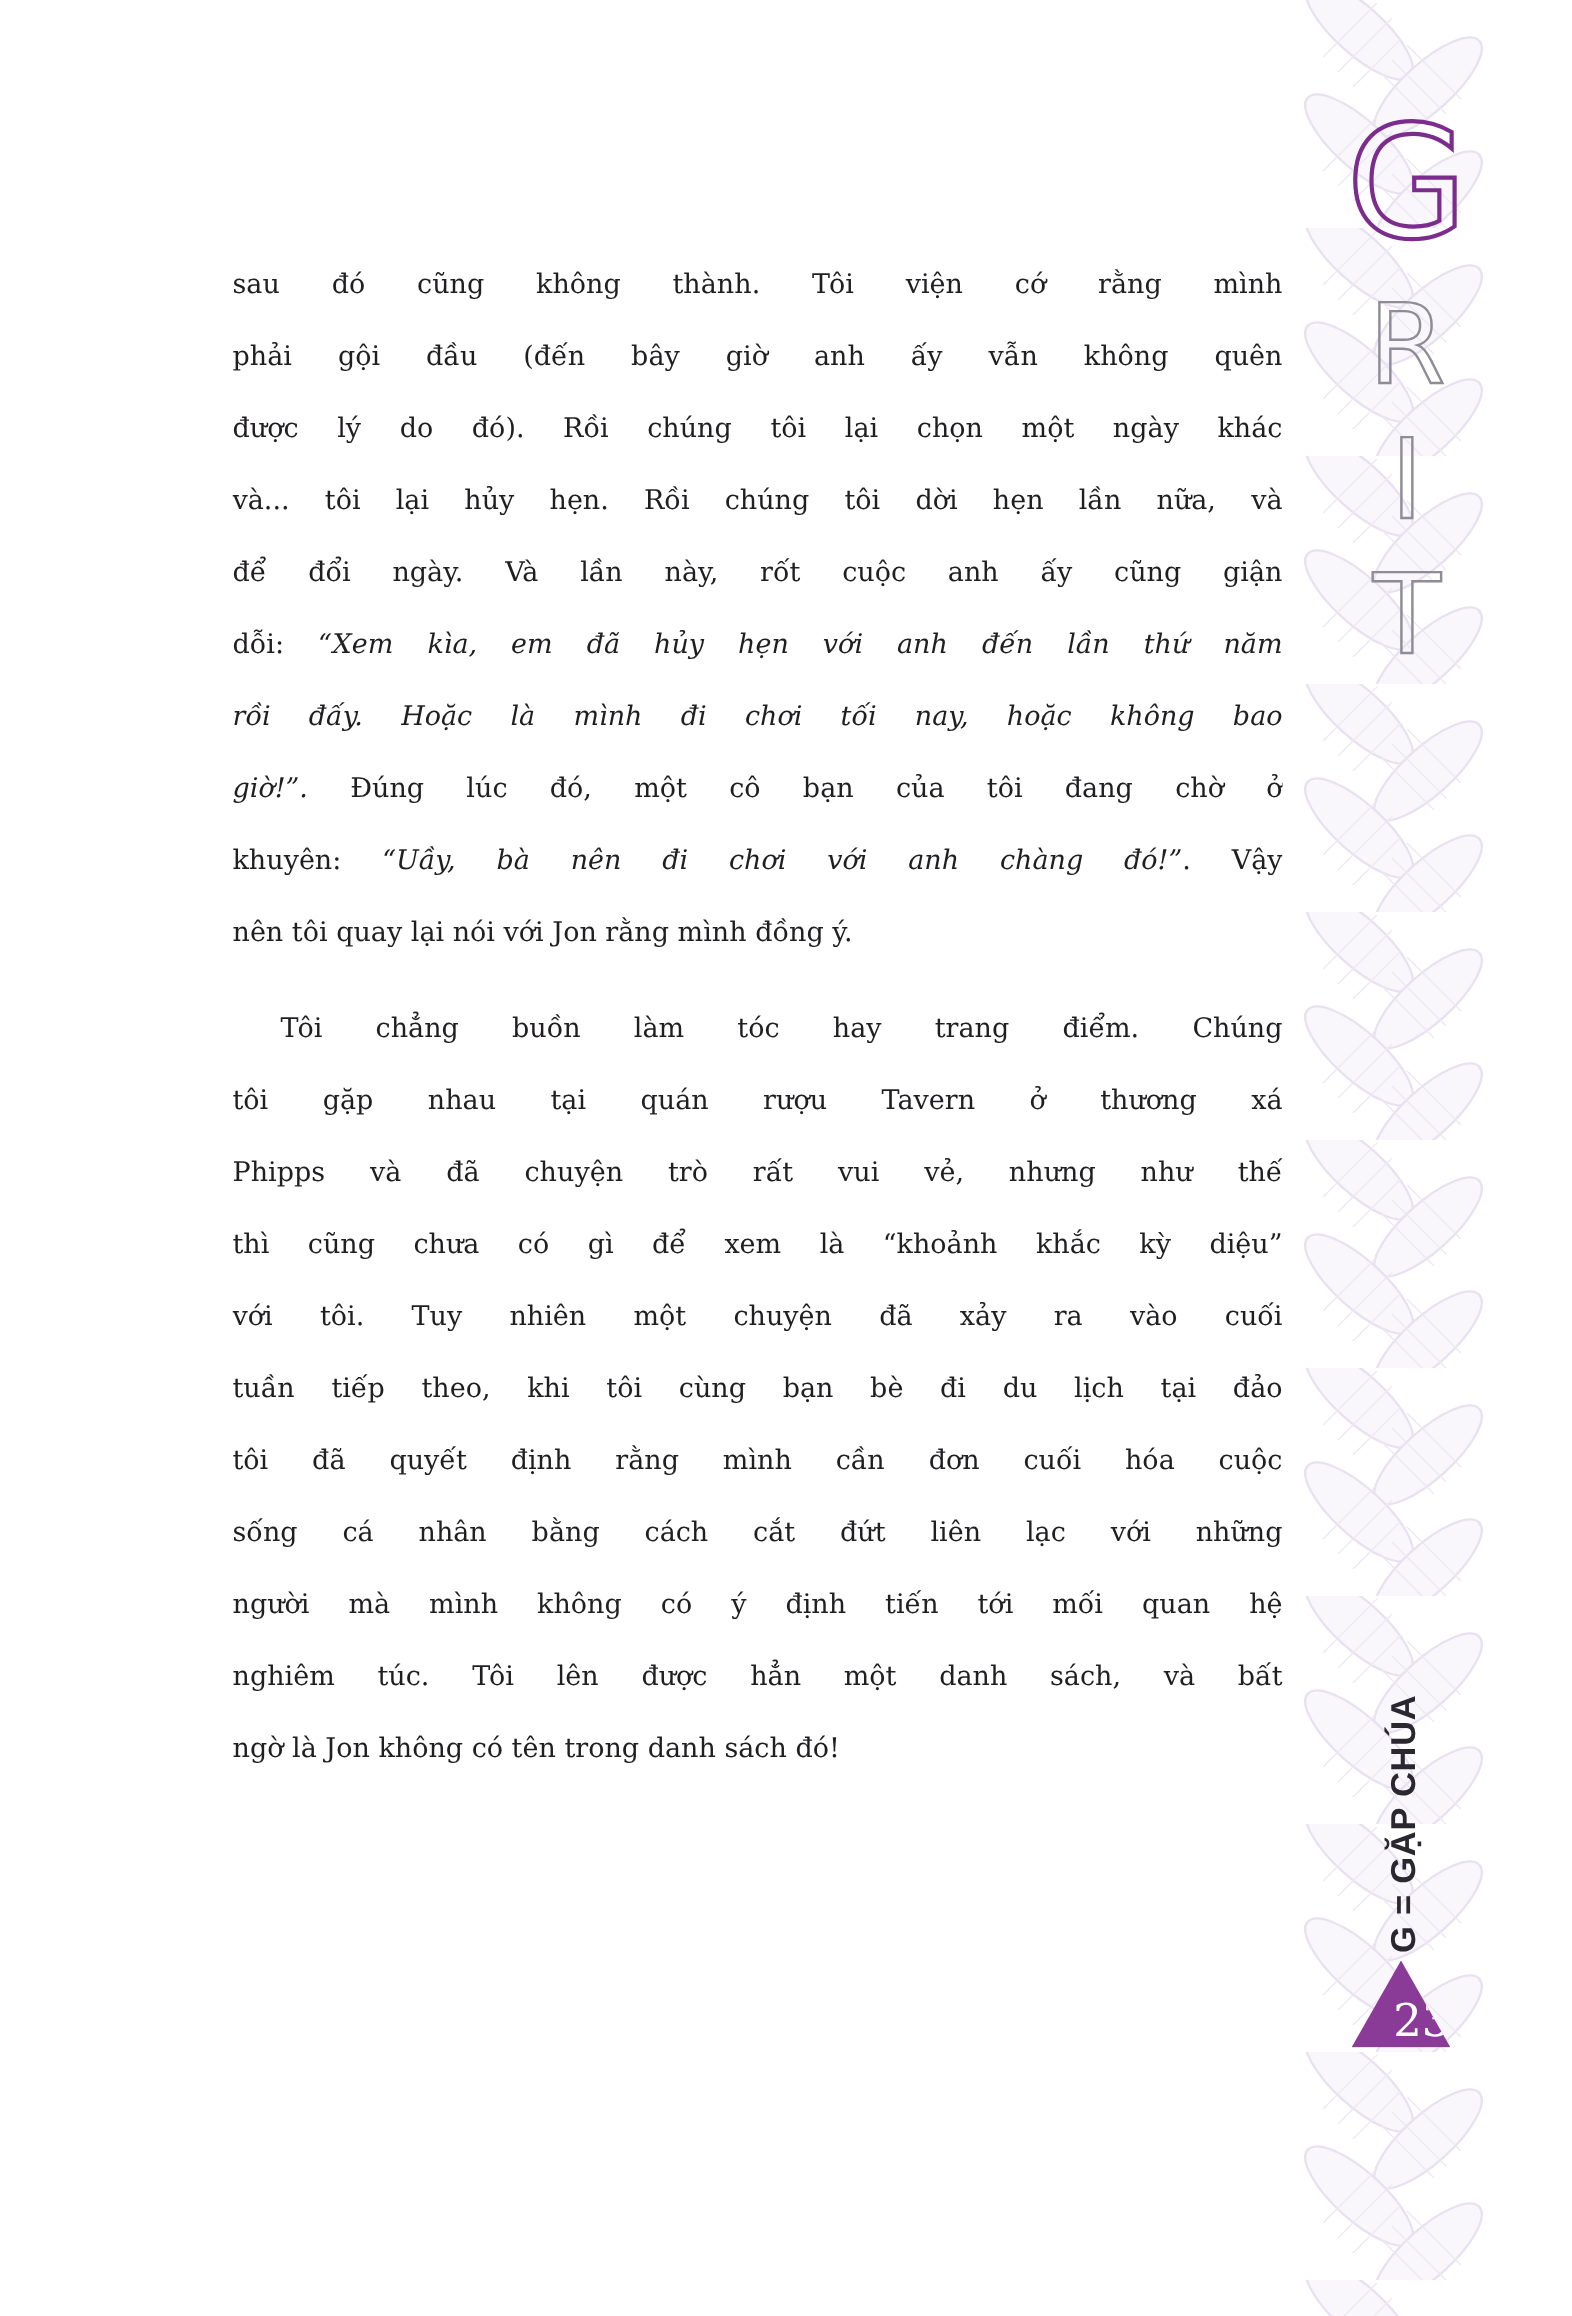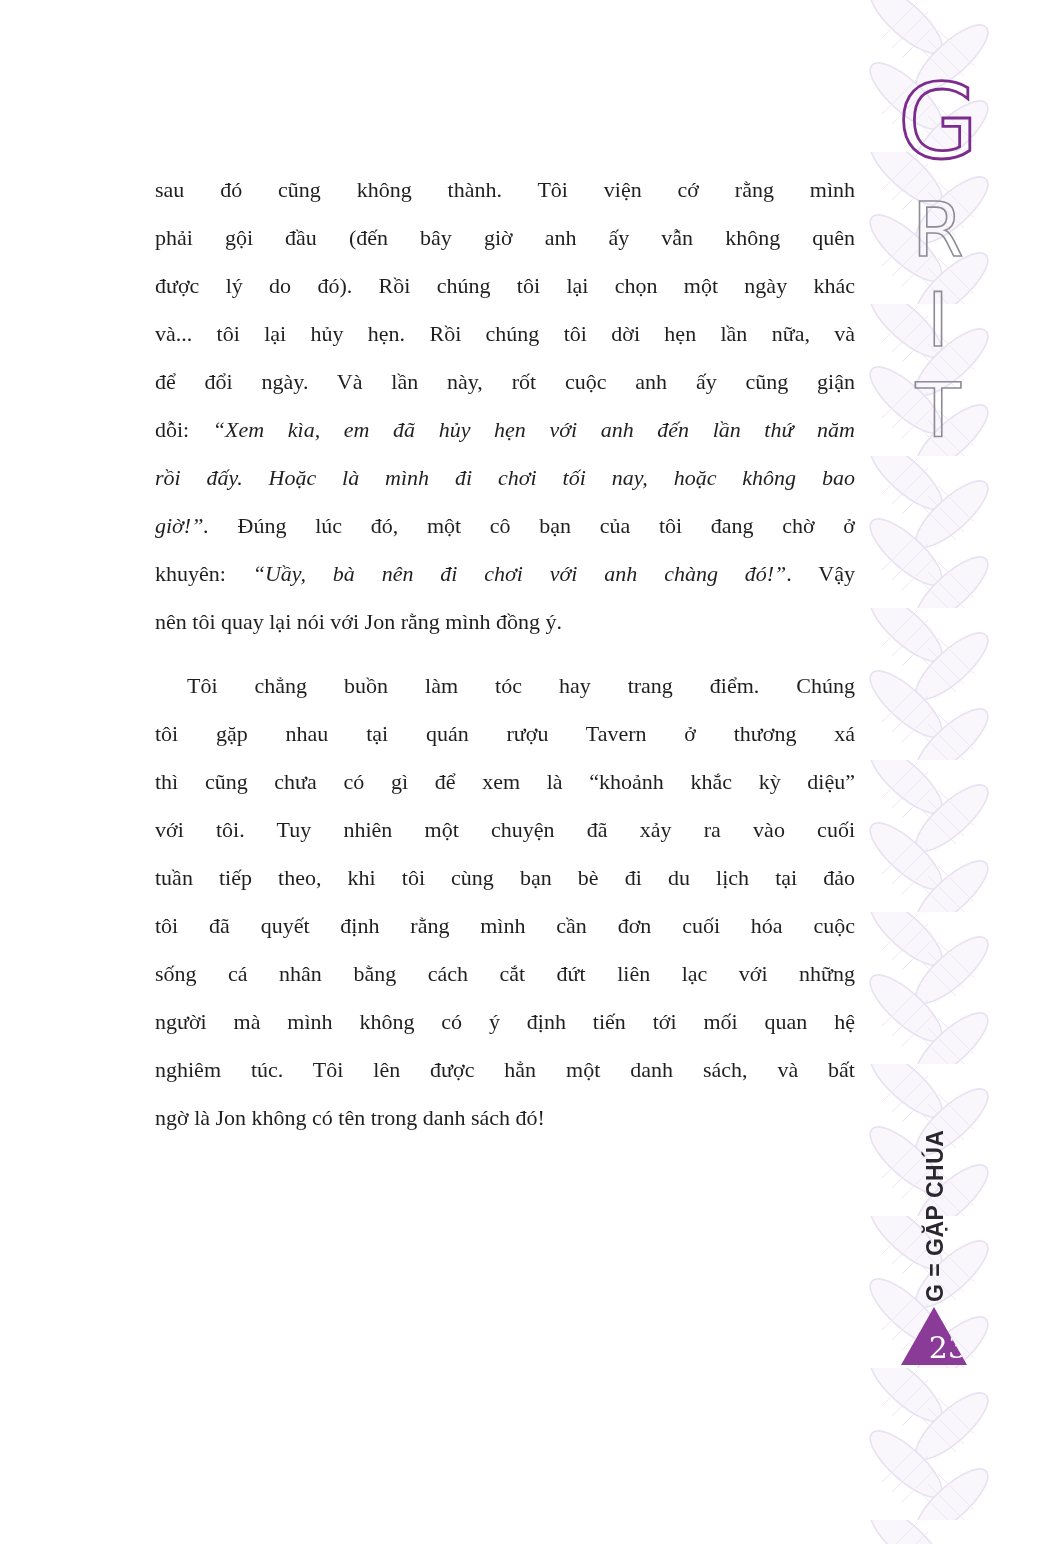--- a/index.html
+++ b/index.html
@@ -48,22 +48,21 @@
   .logo-letter:nth-child(1) { font-size: 104px; line-height: 104px; }
   .logo-letter:nth-child(2) { margin-top: 19px; }
   .logo-letter:nth-child(3) { margin-top: 16px; }
   .logo-letter:nth-child(4) { margin-top: 16px; }
   
   .text-column {
     position: absolute;
     left: 155px; top: 166px;
     width: 700px;
     color: #201e21;
-    font-size: 22px;
-    font-family: Liberation Serif, serif;
+    font-size: 18px;
   }
   .para + .para { margin-top: 16px; }
   .line {
     height: 48px;
     line-height: 48px;
     text-align: justify;
     text-align-last: justify;
     overflow: hidden;
   }
   .line.last { text-align-last: left; }
@@ -151,20 +150,21 @@
       <div class="line"><span>để đổi ngày. Và lần này, rốt cuộc anh ấy cũng giận</span></div>
       <div class="line"><span>dỗi: </span><span class="it">“Xem kìa, em đã hủy hẹn với anh đến lần thứ năm</span></div>
       <div class="line"><span class="it">rồi đấy. Hoặc là mình đi chơi tối nay, hoặc không bao</span></div>
       <div class="line"><span class="it">giờ!”.</span><span> Đúng lúc đó, một cô bạn của tôi đang chờ ở</span></div>
       <div class="line"><span>khuyên: </span><span class="it">“Uầy, bà nên đi chơi với anh chàng đó!”</span><span>. Vậy</span></div>
       <div class="line last"><span>nên tôi quay lại nói với Jon rằng mình đồng ý.</span></div>
     </div>
     <div class="para">
       <div class="line first"><span>Tôi chẳng buồn làm tóc hay trang điểm. Chúng</span></div>
       <div class="line"><span>tôi gặp nhau tại quán rượu Tavern ở thương xá</span></div>
+      <div class="line"><span>Phipps và đã chuyện trò rất vui vẻ, nhưng như thế</span></div>
       <div class="line"><span>thì cũng chưa có gì để xem là “khoảnh khắc kỳ diệu”</span></div>
       <div class="line"><span>với tôi. Tuy nhiên một chuyện đã xảy ra vào cuối</span></div>
       <div class="line"><span>tuần tiếp theo, khi tôi cùng bạn bè đi du lịch tại đảo</span></div>
       <div class="line"><span>tôi đã quyết định rằng mình cần đơn cuối hóa cuộc</span></div>
       <div class="line"><span>sống cá nhân bằng cách cắt đứt liên lạc với những</span></div>
       <div class="line"><span>người mà mình không có ý định tiến tới mối quan hệ</span></div>
       <div class="line"><span>nghiêm túc. Tôi lên được hẳn một danh sách, và bất</span></div>
       <div class="line last"><span>ngờ là Jon không có tên trong danh sách đó!</span></div>
     </div>
   </div>

